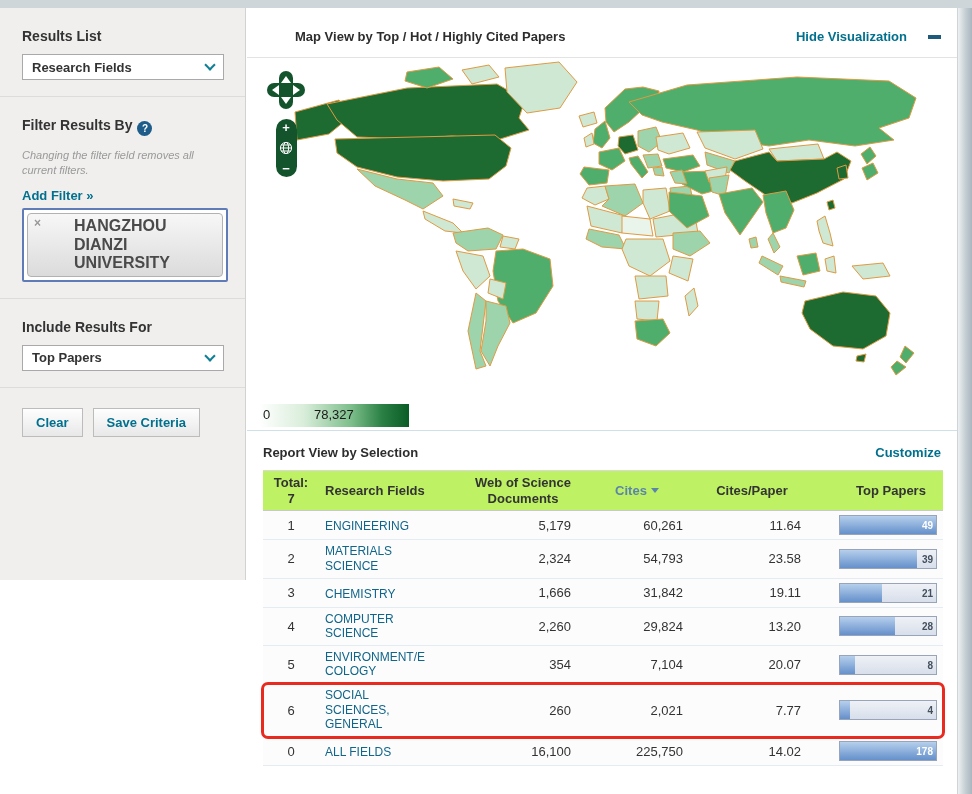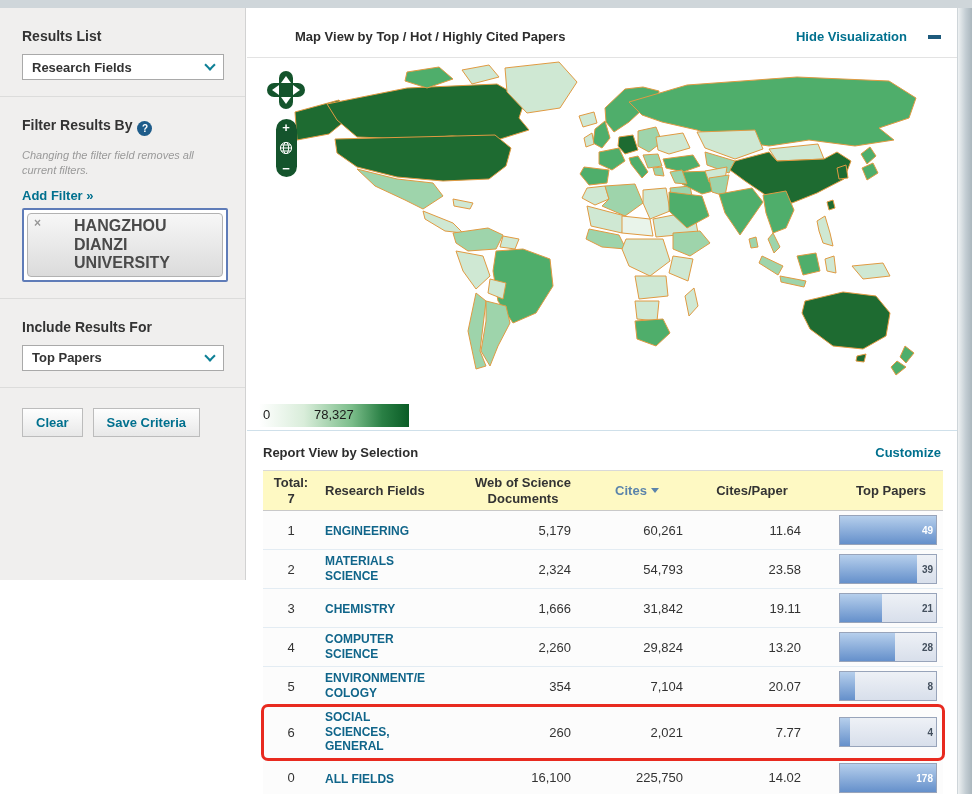--- a/index.html
+++ b/index.html
@@ -59,36 +59,36 @@
   .legend { position:absolute; left:12px; bottom:3px; width:150px; height:23px;
     background:linear-gradient(90deg,#ffffff 0%,#d9edda 30%,#7bbd8a 62%,#2a8045 82%,#0a5c26 100%); }
   .legend .l0 { position:absolute; left:4px; top:3px; font-size:13px; color:#1a1a1a; }
   .legend .lmax { position:absolute; left:55px; top:3px; font-size:13px; color:#1a1a1a; }
 
   .section-divider { border:none; border-top:1px solid #cfe0ea; margin:0; }
   .report-header { display:flex; justify-content:space-between; align-items:center; padding:14px 16px 10px 16px; }
 
   .table { margin:0 14px 0 16px; }
   .thead, .trow { display:grid; grid-template-columns:56px 146px 116px 112px 118px 1fr 104px; align-items:center; }
-  .thead { background:#fef9c3; border-top:1px solid #d9d9d9; border-bottom:1px solid #c9c9c9;
+  .thead { background:#bef264; border-top:1px solid #d9d9d9; border-bottom:1px solid #c9c9c9;
     min-height:38px; font-size:13px; font-weight:bold; color:#333; }
   .th { text-align:center; line-height:1.2; padding:4px 2px; }
   .th.field { text-align:left; padding-left:6px; }
   .th.cites { color:#5b84ab; cursor:pointer;text-align:center; }
   .tri { display:inline-block; width:0; height:0; border-left:4px solid transparent;
     border-right:4px solid transparent; border-top:5px solid #5b84ab; margin-left:4px; vertical-align:2px; }
   .trow { border-bottom:1px solid #e3ecf3; min-height:27px; padding:4px 0; background:#fcfcfc; }
   .trow.highlighted { outline:3px solid #e82a1f; outline-offset:-1px; border-radius:5px; }
   .td.rank { text-align:center; font-size:13px; color:#333; }
   .td.field { padding-left:6px; }
-  .td.field a { font-size:12px; font-weight:bold; color:#10658a; text-decoration:none;
+  .td.field a { font-size:12px; font-weight:normal; color:#10658a; text-decoration:none;
     display:inline-block; max-width:102px; line-height:1.2; overflow-wrap:break-word; cursor:pointer; }
   .td.num { text-align:right; font-size:13px; color:#333; padding-right:10px; }
   .td.bar-cell { padding-right:6px; }
-  .bar { position:relative; height:30px; border:1px solid #98a4ba; background:linear-gradient(#eef1f6,#d8dfeb); }
+  .bar { position:relative; height:20px; border:1px solid #98a4ba; background:linear-gradient(#eef1f6,#d8dfeb); }
   .bar-fill { position:absolute; left:0; top:0; bottom:0; background:linear-gradient(#b6cfec,#6590cb); }
   .bar-num { position:absolute; right:3px; top:50%; transform:translateY(-50%);
     font-size:10px; font-weight:bold; color:#44505e; }
   .bar.full .bar-num { color:#fff; }
 
   
   .c0{fill:#e9f4ea}.c1{fill:#cfe8d3}.c2{fill:#9ed4ab}.c3{fill:#4fae6b}.c4{fill:#1e6b31}
   .worldmap path { stroke:#e09a42; stroke-width:1; stroke-linejoin:round; }
 </style>
 </head>

